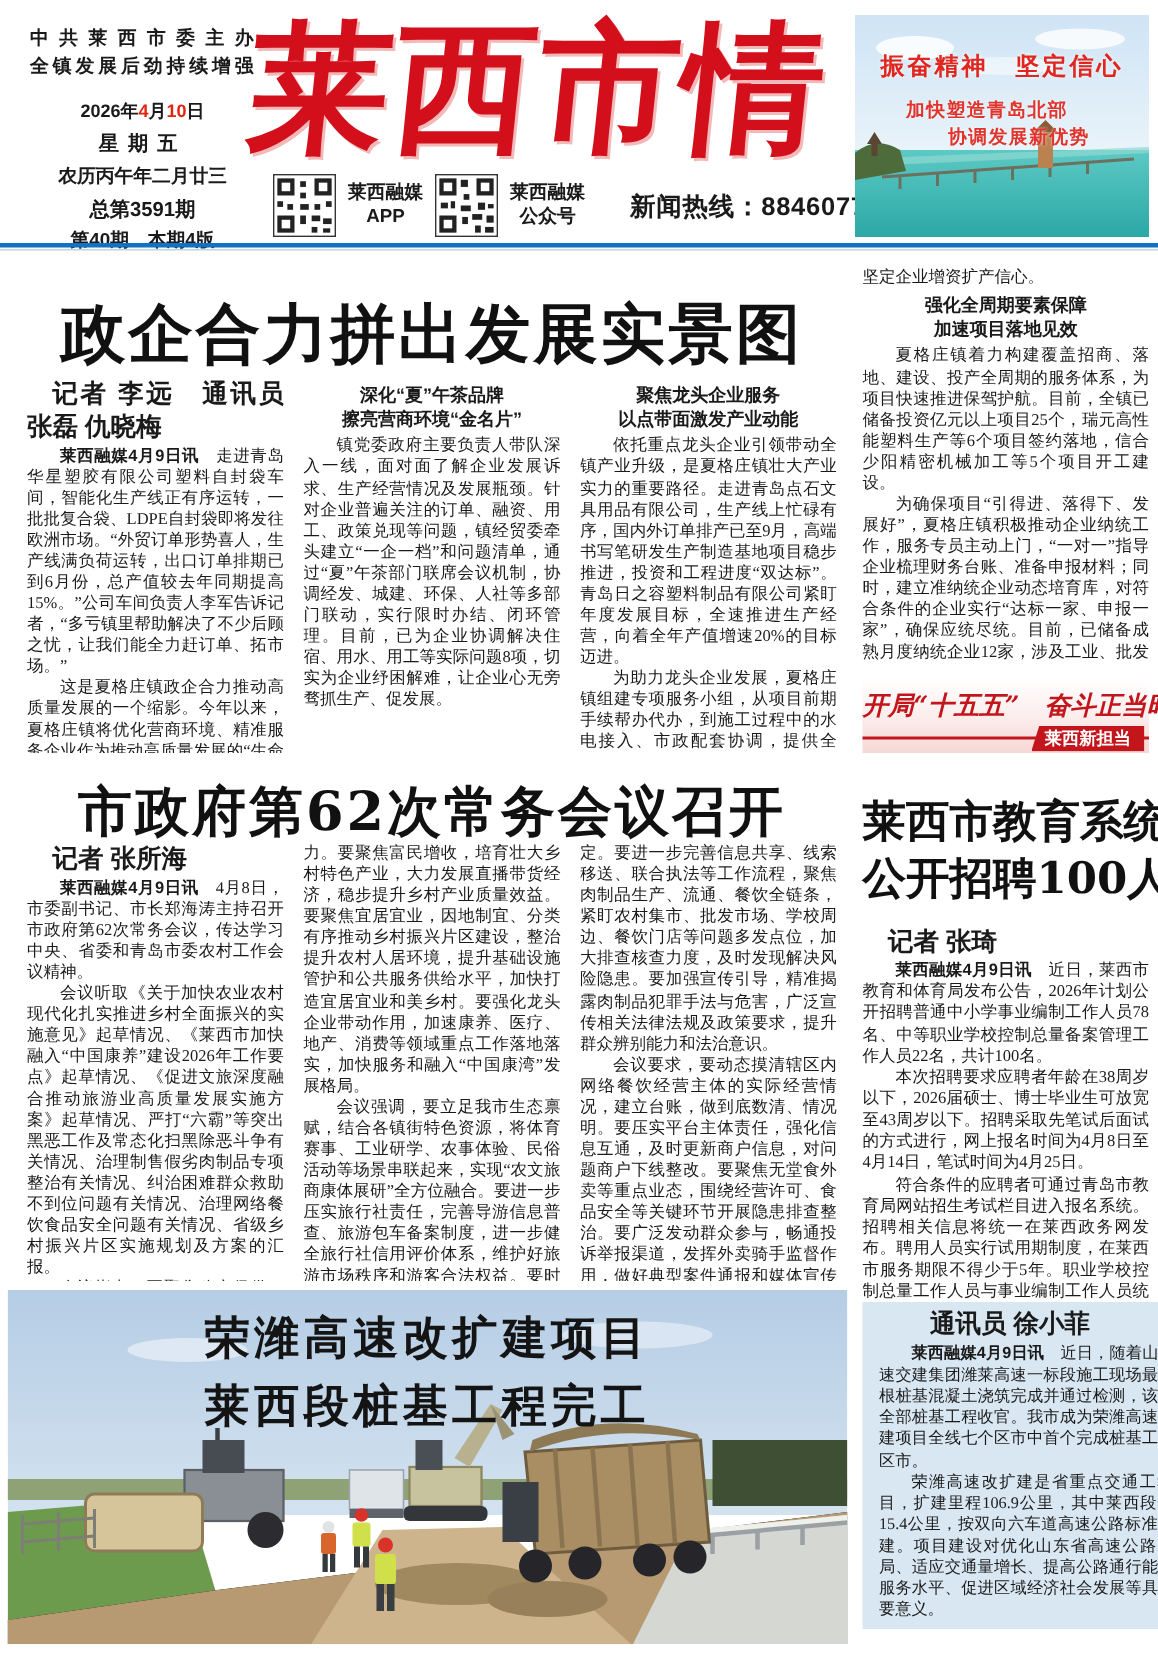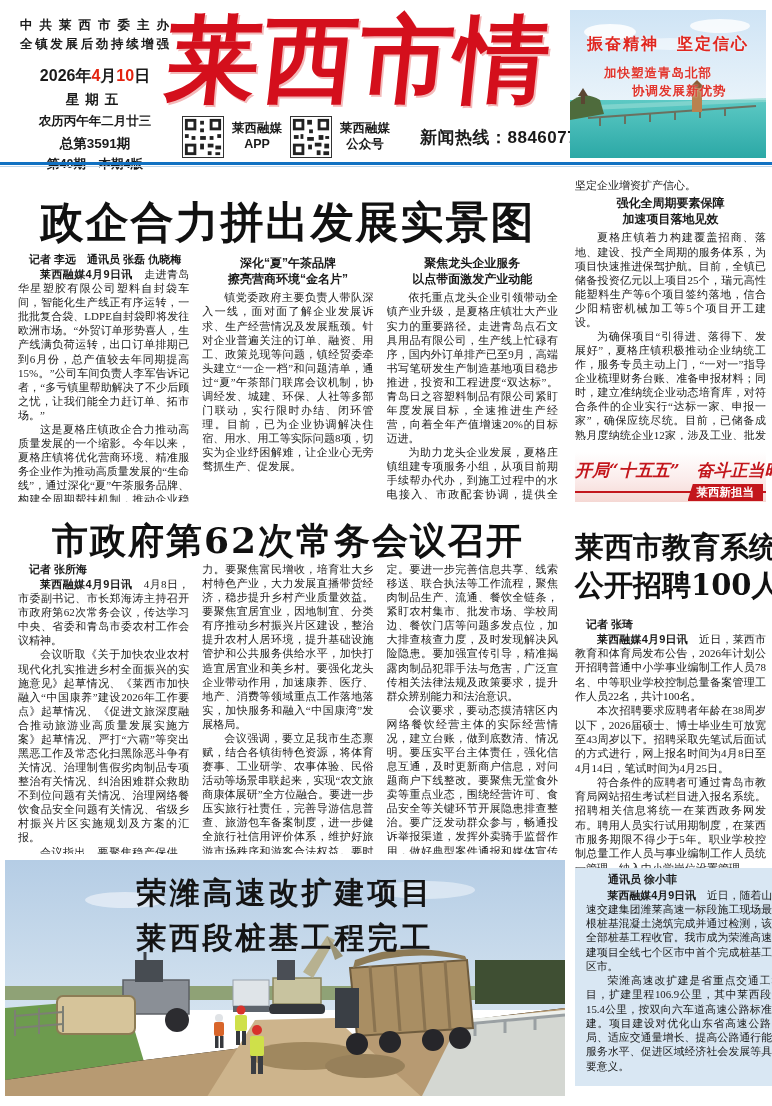--- a/index.html
+++ b/index.html
@@ -6,21 +6,21 @@
   html,body { background:#e8e8e8; }
   .page {
     position:relative; width:772px; height:1106px; margin:0 auto;
     background:#ffffff; overflow:hidden;
     font-family:"Liberation Serif", serif; color:#1a1a1a;
   }
   
   .mh-left { position:absolute; left:20px; top:16px; width:150px; text-align:center; }
   .org-line { font-weight:bold; font-size:12.5px; letter-spacing:1px; line-height:1.5;
               text-align:justify; text-align-last:justify; font-family:"Liberation Sans",sans-serif; }
-  .date-line { margin-top:12px; font-size:16px; font-weight:bold; font-family:"Liberation Sans",sans-serif;text-align:center; }
+  .date-line { margin-top:12px; font-size:12px; font-weight:bold; font-family:"Liberation Sans",sans-serif;text-align:center; }
   .red-num { color:#e3230f; }
   .weekday { margin-top:4px; font-size:13.5px; font-weight:bold; letter-spacing:6px; font-family:"Liberation Sans",sans-serif;}
   .lunar { margin-top:4px; font-size:12.5px; font-weight:bold; font-family:"Liberation Sans",sans-serif;}
   .issue1 { margin-top:5px; font-size:13.5px; font-weight:bold; font-family:"Liberation Sans",sans-serif;}
   .issue2 { margin-top:3px; font-size:12.5px; font-weight:bold; font-family:"Liberation Sans",sans-serif;}
   .paper-title {
     position:absolute; left:158px; top:0px; width:402px; height:120px;
     font-size:94px; line-height:118px; text-align:center; font-weight:900;
     color:#d40f1c; letter-spacing:2px; font-family:"DejaVu Serif",serif;
     transform:skewX(-6deg); text-shadow:2px 2px 0 #f3b9b9;
@@ -43,21 +43,21 @@
 
   
   .kicker { position:absolute; left:18px; top:175px; width:540px; text-align:center;
     font-size:17px; font-weight:bold; letter-spacing:9px; color:#222; font-family:"Liberation Sans",sans-serif;}
   .headline-xl { position:absolute; left:12px; top:194px; width:552px; text-align:center;
     font-size:43px; font-weight:900; letter-spacing:2px; color:#111; font-family:"DejaVu Serif",serif; white-space:nowrap;}
   .cols { position:absolute; display:flex; gap:13px; }
   .col { width:171.3px; font-size:11px; line-height:1.28; text-align:justify; overflow:hidden; }
   .col p { text-indent:2em; margin:0; }
   .col p.noind { text-indent:0; }
-  .byline { font-size:11px; font-weight:bold; text-indent:1em; margin-bottom:1px; font-family:"Liberation Sans",sans-serif;}
+  .byline { font-size:17px; font-weight:bold; text-indent:1em; margin-bottom:1px; font-family:"Liberation Sans",sans-serif;}
   .lead-bold { font-weight:bold; font-family:"Liberation Sans",sans-serif; }
   .subhead { text-align:center; font-weight:bold; font-size:12px; line-height:1.35;
     margin:3px 0 3px; text-indent:0 !important; font-family:"Liberation Sans",sans-serif; }
 
   
   #story1-cols { left:18px; top:252px; width:540px; height:250px; }
   #rail1 { position:absolute; left:575px; top:178px; width:191px; }
   #rail1 .rail-text { font-size:11px; line-height:1.28; text-align:justify; height:262px; overflow:hidden; }
   #rail1 .rail-text p { text-indent:2em; margin:0; }
   #rail1 .rail-text p.noind { text-indent:0; }

